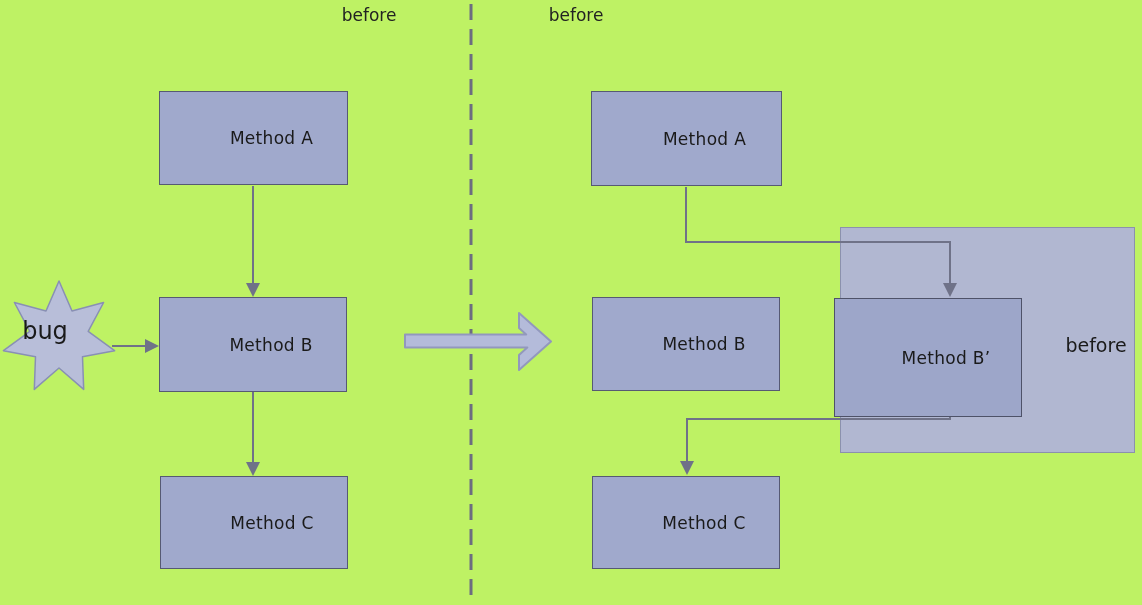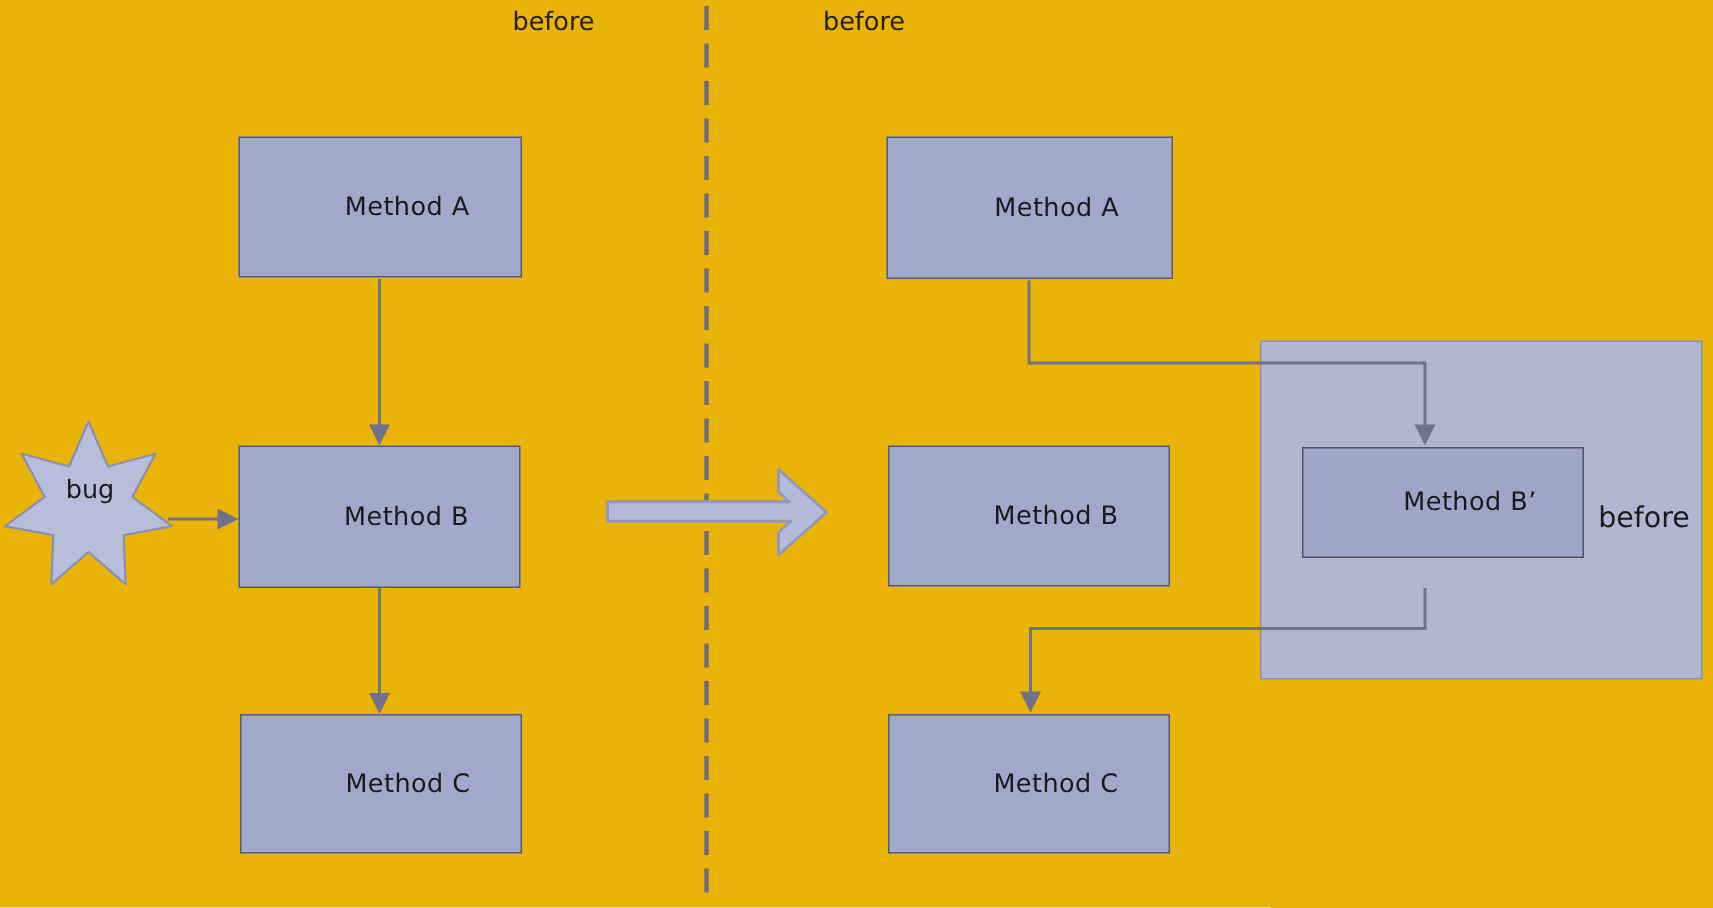--- a/index.html
+++ b/index.html
@@ -1,19 +1,19 @@
 <!DOCTYPE html>
 <html><head>
 <meta charset="utf-8">
 <style>
   html,body{margin:0;padding:0;background:#ffffff;}
   .canvas{
     position:relative;
     width:1142px;height:605px;
-    background:#eab308;
+    background:#bef264;
     font-family:"DejaVu Sans","Liberation Sans",sans-serif;
     color:#1a1a1a;
     overflow:hidden;
   }
   .layer-svg{position:absolute;left:0;top:0;z-index:2;}
   .patch-region{
     position:absolute;left:840px;top:227px;width:295px;height:226px;
     background:#b1b7d1;border:1px solid #8b91ad;
     z-index:1;box-sizing:border-box;
   }
@@ -22,22 +22,22 @@
     background:#a0a9cc;border:1px solid #565a73;
     display:flex;align-items:center;justify-content:center;
     font-size:17px;letter-spacing:0.3px;padding-left:36px;
   }
   .node-prime{background:#9da6c9;border-color:#4e5268;}
   .col-label{
     position:absolute;top:5px;z-index:3;width:90px;
     text-align:center;font-size:17px;color:#222;
   }
   .bug-label{
-    position:absolute;left:30px;top:317px;width:60px;z-index:3;
-    text-align:center;font-size:17px;
+    position:absolute;left:15px;top:317px;width:60px;z-index:3;
+    text-align:center;font-size:24px;
   }
   .patch-label{
     position:absolute;left:1053px;top:334px;width:86px;z-index:3;
     text-align:center;font-size:19px;
   }
 </style>
 </head>
 <body>
 
 <div class="canvas">
@@ -83,20 +83,20 @@
   <div class="node" style="left:160px;top:476px;width:188px;height:93px;">
     <span>Method C</span>
   </div>
 
   <div class="node" style="left:591px;top:91px;width:191px;height:95px;">
     <span>Method A</span>
   </div>
   <div class="node" style="left:592px;top:297px;width:188px;height:94px;">
     <span>Method B</span>
   </div>
-  <div class="node node-prime" style="left:868px;top:298px;width:188px;height:74px;">
+  <div class="node node-prime" style="left:834px;top:298px;width:188px;height:119px;">
     <span>Method B’</span>
   </div>
   <div class="node" style="left:592px;top:476px;width:188px;height:93px;">
     <span>Method C</span>
   </div>
 
 </div>
 
 </body></html>

